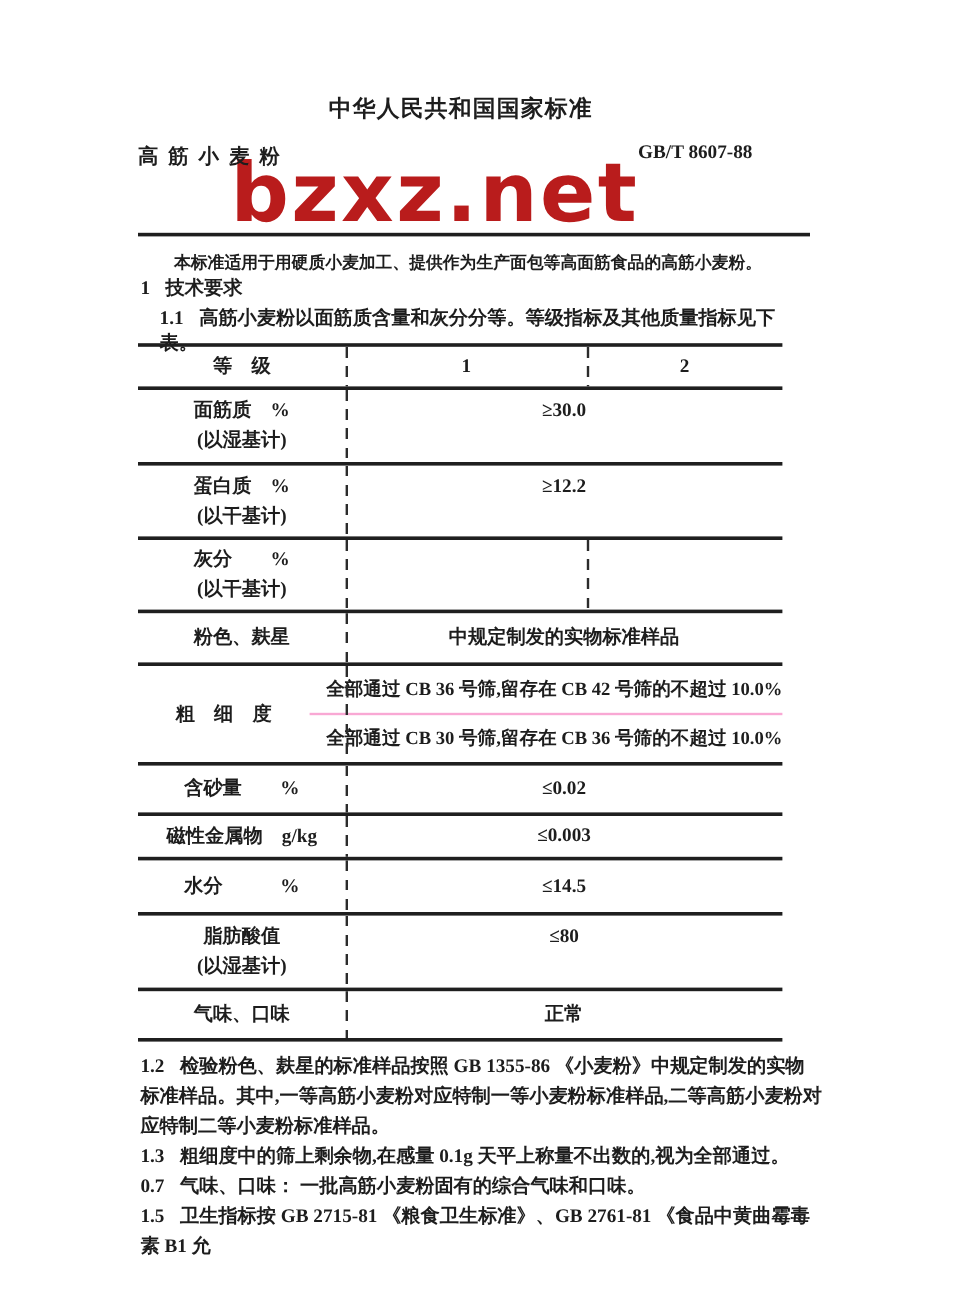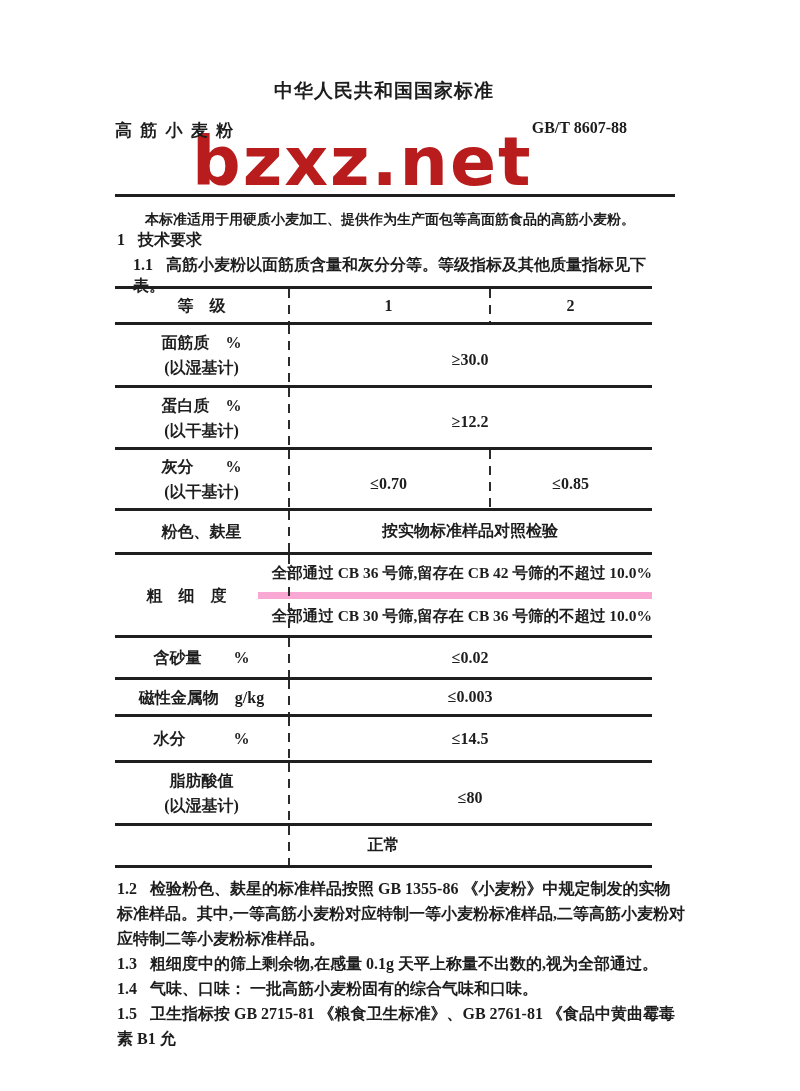--- a/index.html
+++ b/index.html
@@ -27,30 +27,30 @@
   .sec1  { position:absolute; top:230px; left:2px; font-size:16px; }
   .c11   { position:absolute; top:255px; left:18px; font-size:16px; }
   .num   { margin-right:13px; }
 
   .spec-table { position:absolute; top:286px; left:0; width:537px; border-top:3px solid #1f1f1f; }
   .trow { position:relative; display:flex; border-bottom:3px solid #1f1f1f; }
   .h33{height:33px}.h60{height:60px}.h59{height:59px}.h58{height:58px}.h41{height:41px}
   .h80{height:80px}.h39{height:39px}.h34{height:34px}.h43{height:43px}
   .lblcol { width:173px; display:flex; flex-direction:column; justify-content:center; align-items:center;
             font-size:16px; line-height:25px; text-align:center; }
-  .valcol { flex:1; position:relative; display:flex;align-items:center; }
+  .valcol { flex:1; position:relative; display:flex; }
   .vspan  { flex:1; text-align:center; font-size:16px; }
   .vcenter { align-items:center; }
   .vcenter .vspan { line-height:normal; }
   .vtop .vspan, .vtop .vc1, .vtop .vc2 { padding-top:9px; }
   .vc1 { width:201px; text-align:center; font-size:16px; }
   .vc2 { flex:1; text-align:center; font-size:16px; }
   .stack { flex:1; display:flex; flex-direction:column; }
   .sub { height:39px; display:flex; align-items:center; padding-left:14px; font-size:15.5px; white-space:nowrap; }
-  .sub1 { border-bottom:7px solid #f9a8d4; }
+  .sub1 { border-bottom:2px solid #f9a8d4; }
   .vdash { position:absolute; top:0; bottom:0; width:2px;
            background:repeating-linear-gradient(180deg,#2b2b2b 0 9px,transparent 9px 16px); }
   .d1 { left:173px; } .d2 { left:374px; }
 
   .notes { position:absolute; top:876px; left:2px; width:568px; font-size:16px; line-height:25px; }
   .notes p { margin:0; }
 </style>
 </head>
 <body>
 
@@ -107,34 +107,30 @@
             <div class="vspan">≥12.2</div>
           </div>
         <div class="vdash d1"></div>
       </div>
 
       <div class="trow h58">
         <div class="lblcol">
           <div>灰分　　%</div>
           <div>(以干基计)</div>
         </div>
-        <div class="valcol vtop">
-          <div class="vc1">≤0.70</div>
-          <div class="vc2">≤0.85</div>
-        </div>
         <div class="vdash d1"></div>
         <div class="vdash d2"></div>
       </div>
 
       <div class="trow h41">
         <div class="lblcol">
             <div>粉色、麸星</div>
           </div>
         <div class="valcol vcenter">
-            <div class="vspan">按实物标准样品对照检验</div>
+            <div class="vspan">中规定制发的实物标准样品</div>
           </div>
         <div class="vdash d1"></div>
       </div>
 
       <div class="trow h80">
         <div class="lblcol">
             <div>粗　细　度</div>
           </div>
         <div class="stack">
           <div class="sub sub1">全部通过 CB 36 号筛,留存在 CB 42 号筛的不超过 10.0%</div>
@@ -178,29 +174,32 @@
           <div>脂肪酸值</div>
           <div>(以湿基计)</div>
         </div>
         <div class="valcol vtop">
             <div class="vspan">≤80</div>
           </div>
         <div class="vdash d1"></div>
       </div>
 
       <div class="trow h39">
+        <div class="lblcol">
+            <div>气味、口味</div>
+          </div>
         <div class="valcol vcenter">
             <div class="vspan">正常</div>
           </div>
         <div class="vdash d1"></div>
       </div>
 
     </div>
 
     <div class="notes">
       <p><span class="num">1.2</span><span>检验粉色、麸星的标准样品按照 GB 1355-86 《小麦粉》中规定制发的实物标准样品。其中,一等高筋小麦粉对应特制一等小麦粉标准样品,二等高筋小麦粉对应特制二等小麦粉标准样品。</span></p>
       <p><span class="num">1.3</span><span>粗细度中的筛上剩余物,在感量 0.1g 天平上称量不出数的,视为全部通过。</span></p>
-      <p><span class="num">1.4</span><span>气味、口味： 一批高筋小麦粉固有的综合气味和口味。</span></p>
+      <p><span class="num">0.7</span><span>气味、口味： 一批高筋小麦粉固有的综合气味和口味。</span></p>
       <p><span class="num">1.5</span><span>卫生指标按  GB 2715-81 《粮食卫生标准》、GB 2761-81 《食品中黄曲霉毒素 B1 允</span></p>
     </div>
 
   </div>
 </div>
 
 </body></html>

